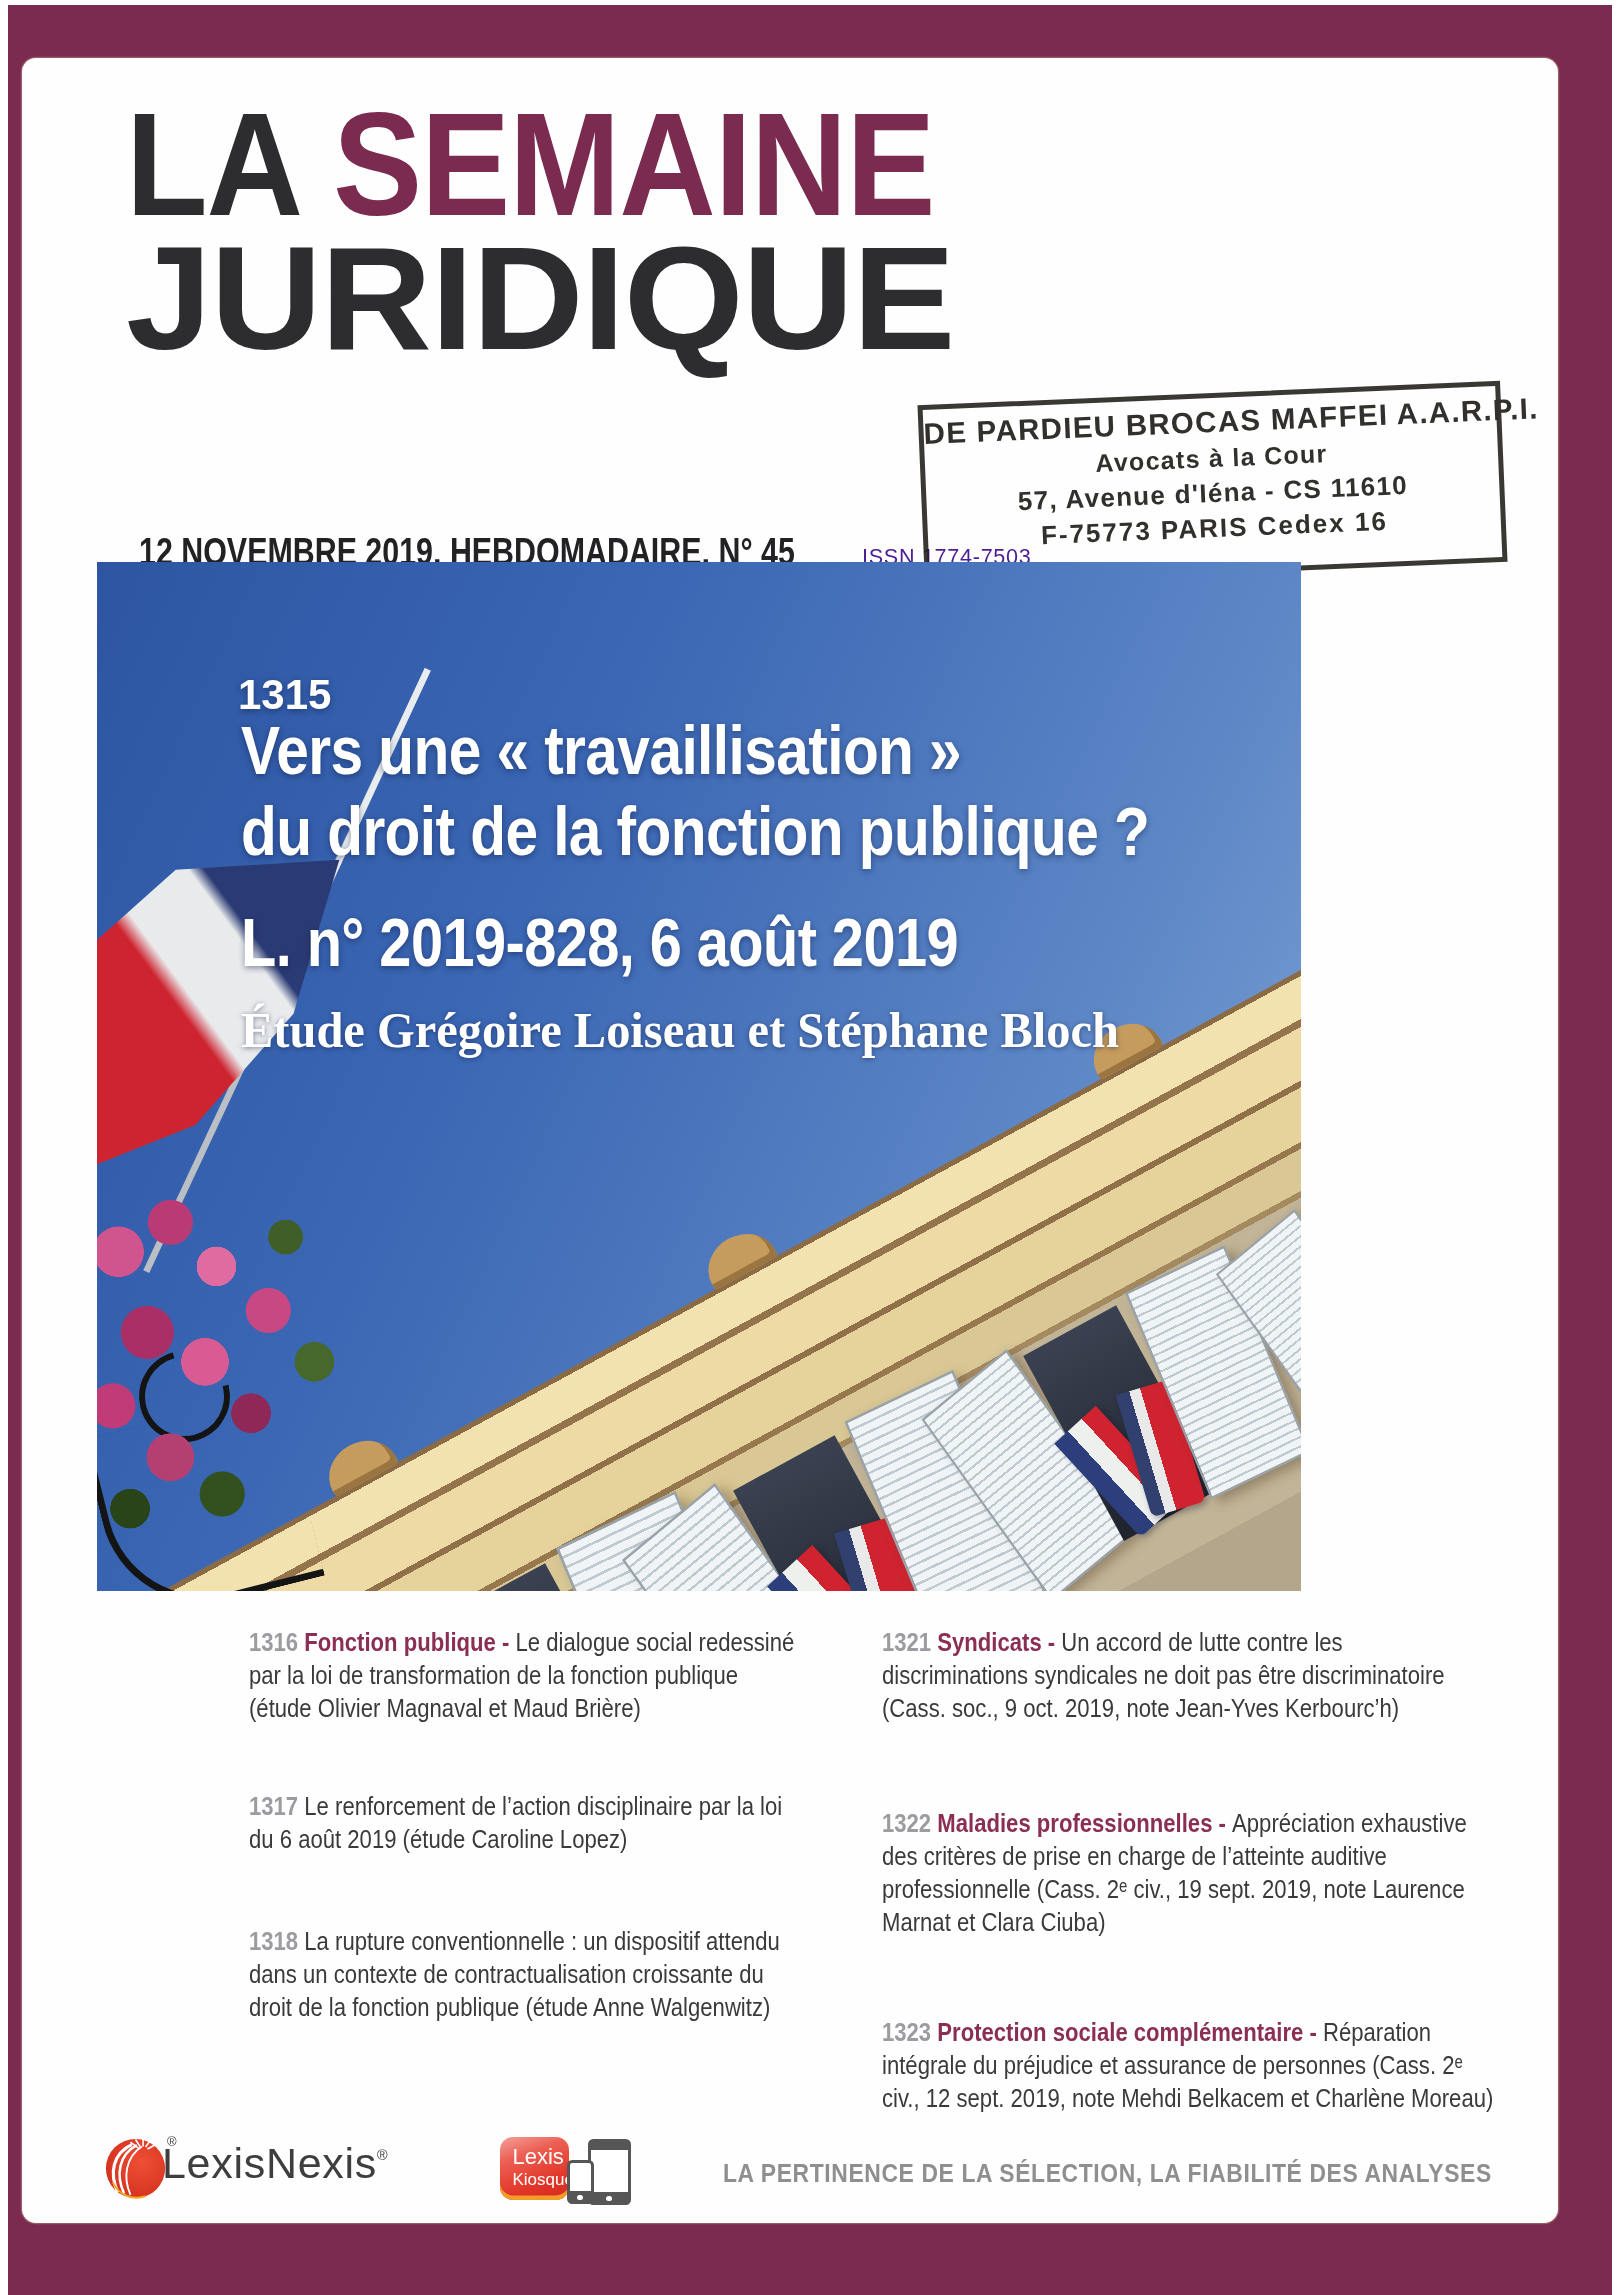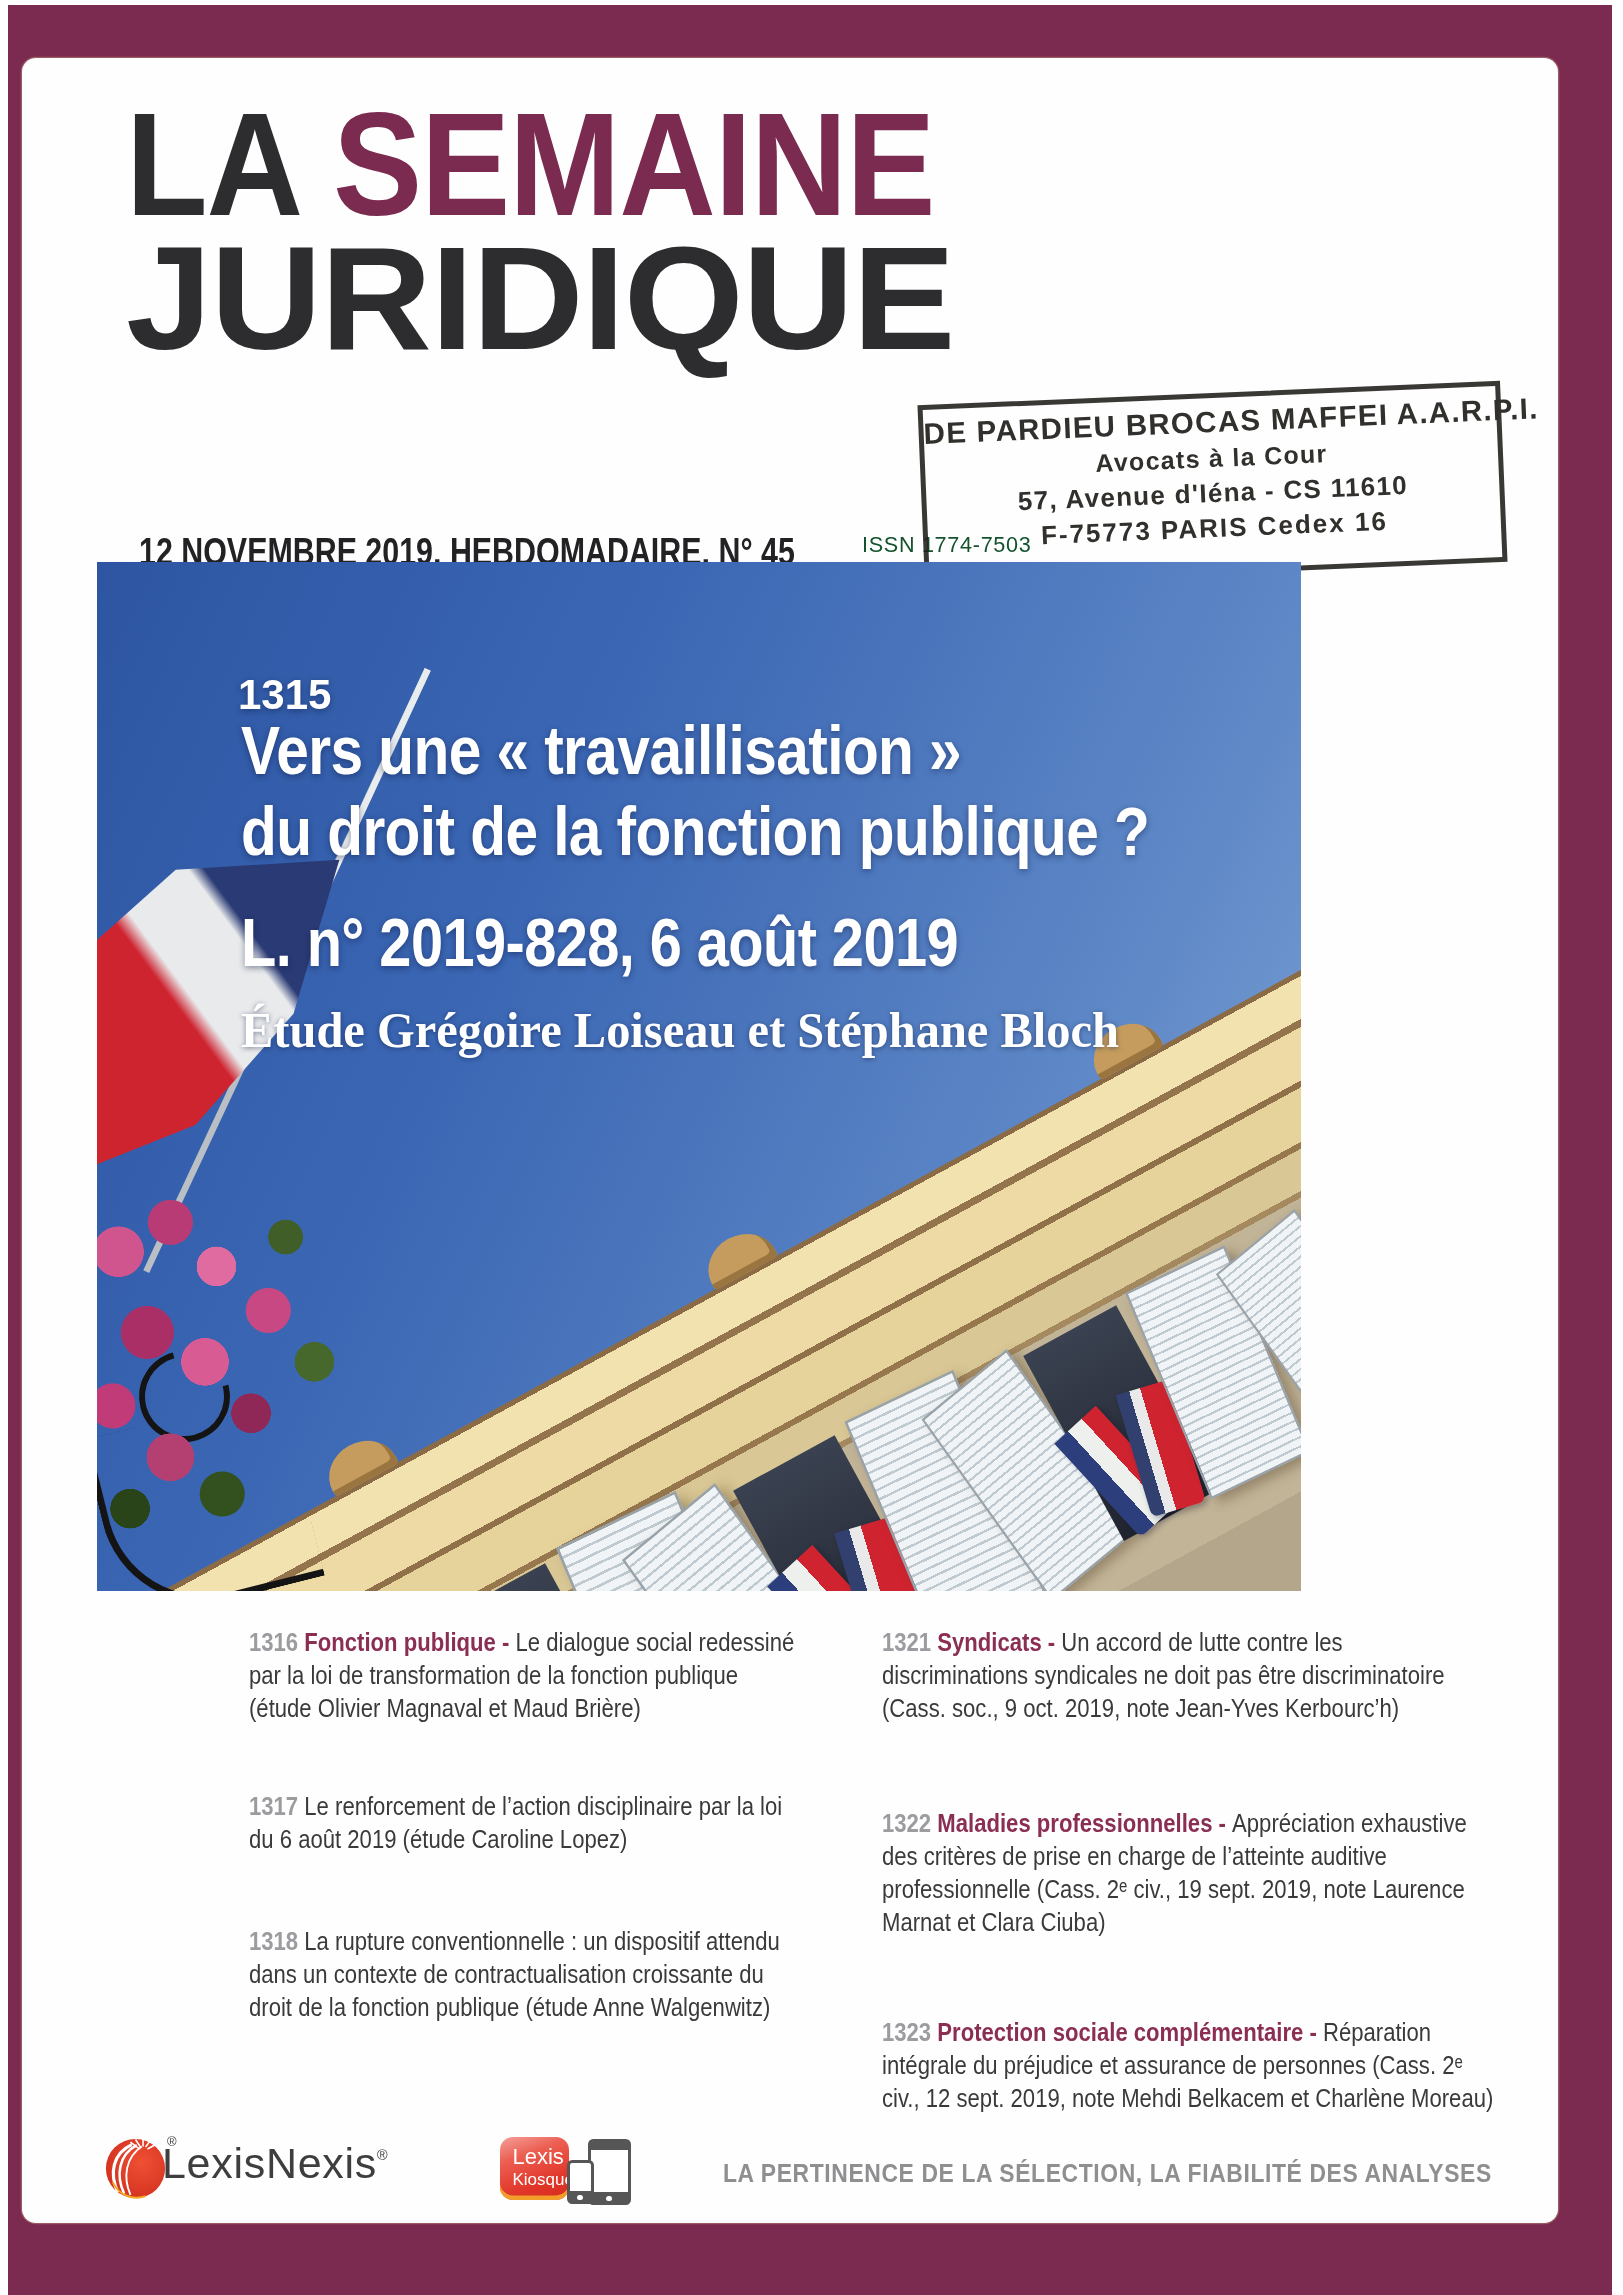--- a/index.html
+++ b/index.html
@@ -16,21 +16,21 @@
   
   .mast-line{position:absolute;left:104px;font-weight:bold;line-height:1;white-space:nowrap;
              transform-origin:left top;color:#2d2d30;letter-spacing:-1.3px;}
   .mast1{top:33px;font-size:147px;transform:scaleX(0.91);}
   .mast2{top:167px;font-size:147px;transform:scaleX(1.05);}
   .mast-accent{color:#7c2b50;}
   .edition{position:absolute;left:115px;top:394px;font-size:67px;font-weight:bold;color:#7c2b50;
            letter-spacing:9.8px;line-height:1;white-space:nowrap;}
   .dateline{position:absolute;left:117px;top:475px;font-size:38px;font-weight:bold;color:#222225;
             line-height:1;white-space:nowrap;transform:scaleX(0.80);transform-origin:left top;letter-spacing:0;}
-  .issn{position:absolute;left:840px;top:476px;font-size:21.6px;color:#14532d;line-height:1;letter-spacing:0.7px;}
+  .issn{position:absolute;left:840px;top:488px;font-size:21.6px;color:#4c1d95;line-height:1;letter-spacing:0.7px;}
 
   
   .stamp{position:absolute;left:899px;top:335px;width:573px;height:171px;
          border:5.2px solid rgba(30,28,24,.88);transform:rotate(-2.4deg);transform-origin:center;
          background:rgba(255,255,255,.0);text-align:center;color:#32302c;}
   .stamp div{white-space:nowrap;}
   .stamp-l1{margin-top:6.5px;font-size:29.5px;font-weight:bold;letter-spacing:1.3px;}
   .stamp-l2{margin-top:5.2px;font-size:25px;font-weight:bold;letter-spacing:1.3px;}
   .stamp-l3{margin-top:5.2px;font-size:26px;font-weight:bold;letter-spacing:1.3px;}
   .stamp-l4{margin-top:3.9px;font-size:26px;font-weight:bold;letter-spacing:2px;}

